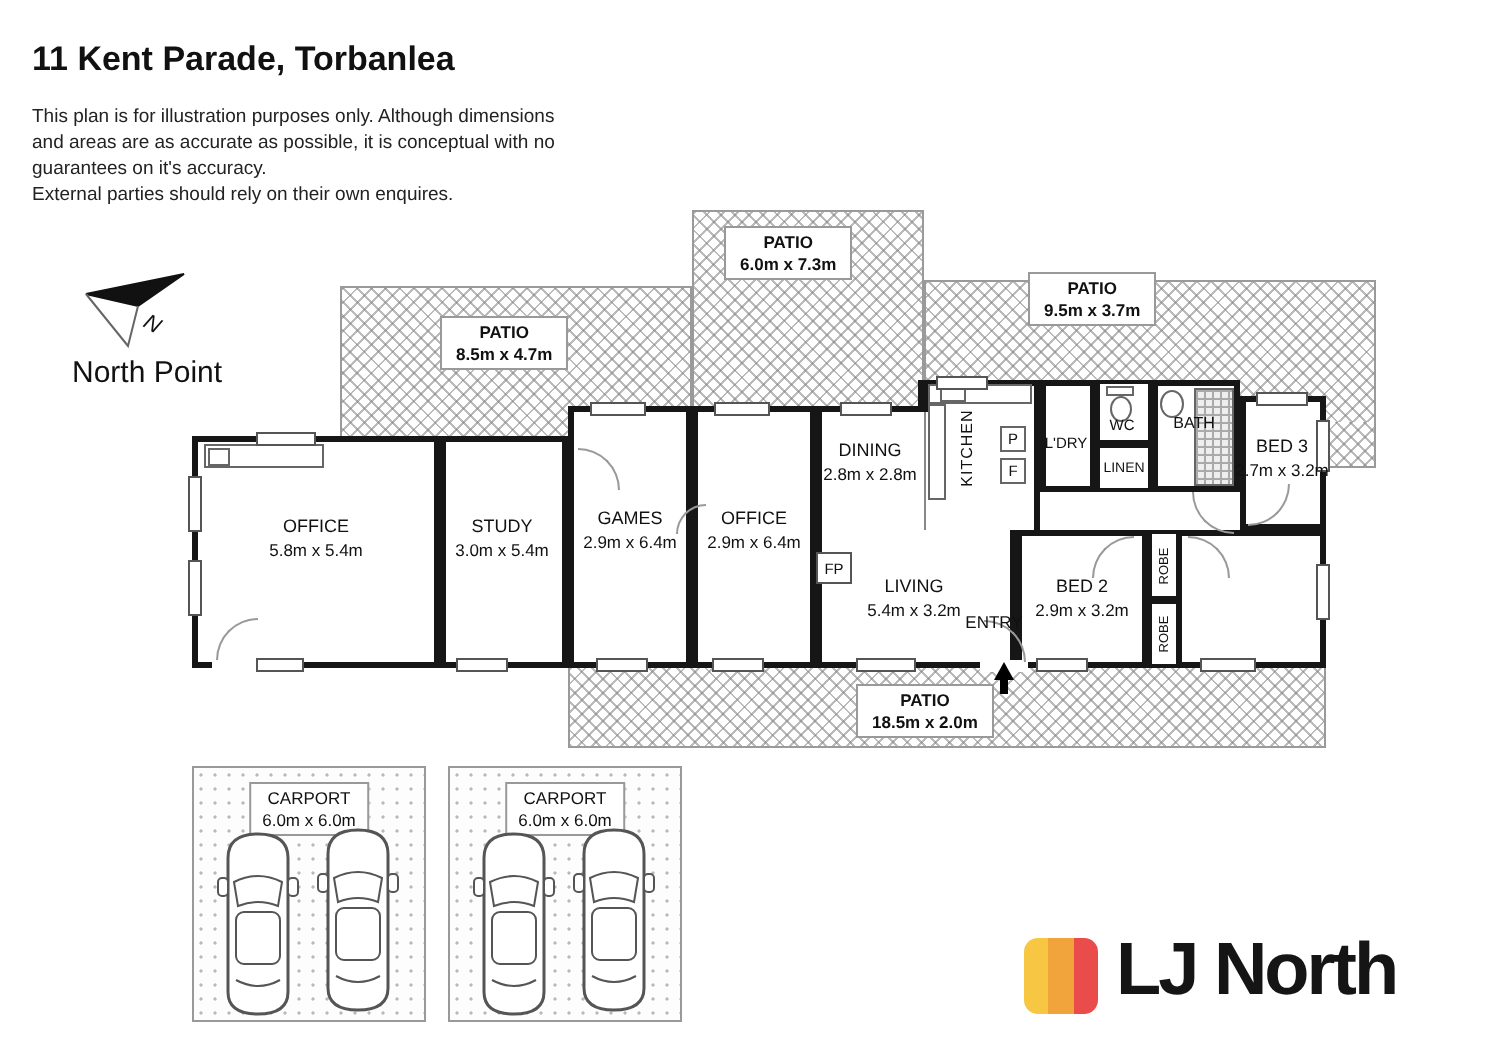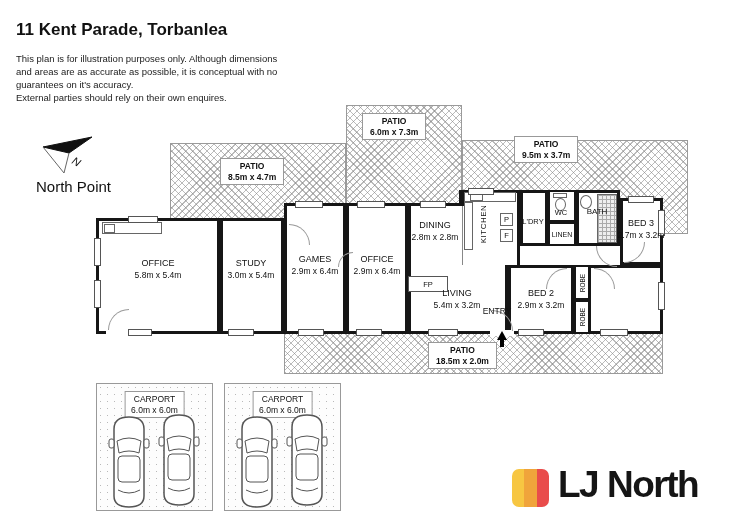--- a/index.html
+++ b/index.html
@@ -135,21 +135,21 @@
   <div class="abs fix" style="left:104px;top:224px;width:11px;height:9px"></div>
   <div class="abs fix" style="left:464px;top:192px;width:52px;height:10px"></div>
   <div class="abs fix" style="left:470px;top:194px;width:13px;height:7px"></div>
   <div class="abs fix" style="left:464px;top:202px;width:9px;height:48px"></div>
   <div class="abs fix slabel z6" style="left:500px;top:213px;width:13px;height:13px;line-height:12px">P</div>
   <div class="abs fix slabel z6" style="left:500px;top:229px;width:13px;height:13px;line-height:12px">F</div>
   <div class="abs fix" style="left:553px;top:193px;width:14px;height:5px"></div>
   <div class="abs fix oval" style="left:555px;top:198px;width:11px;height:13px"></div>
   <div class="abs tiles" style="left:597px;top:194px;width:20px;height:49px"></div>
   <div class="abs fix oval" style="left:580px;top:195px;width:12px;height:14px"></div>
-  <div class="abs fix slabel z6" style="left:408px;top:276px;width:40px;height:16px;line-height:15px;border-color:#555">FP</div>
+  <div class="abs fix slabel z6" style="left:408px;top:276px;width:18px;height:16px;line-height:15px;border-color:#555">FP</div>
 
   <div class="abs rlabel" style="left:113px;top:258px;width:90px">
     <span class="nm">OFFICE</span>
     <span class="dm">5.8m x 5.4m</span>
   </div>
   <div class="abs rlabel" style="left:206px;top:258px;width:90px">
     <span class="nm">STUDY</span>
     <span class="dm">3.0m x 5.4m</span>
   </div>
   <div class="abs rlabel" style="left:270px;top:254px;width:90px">

